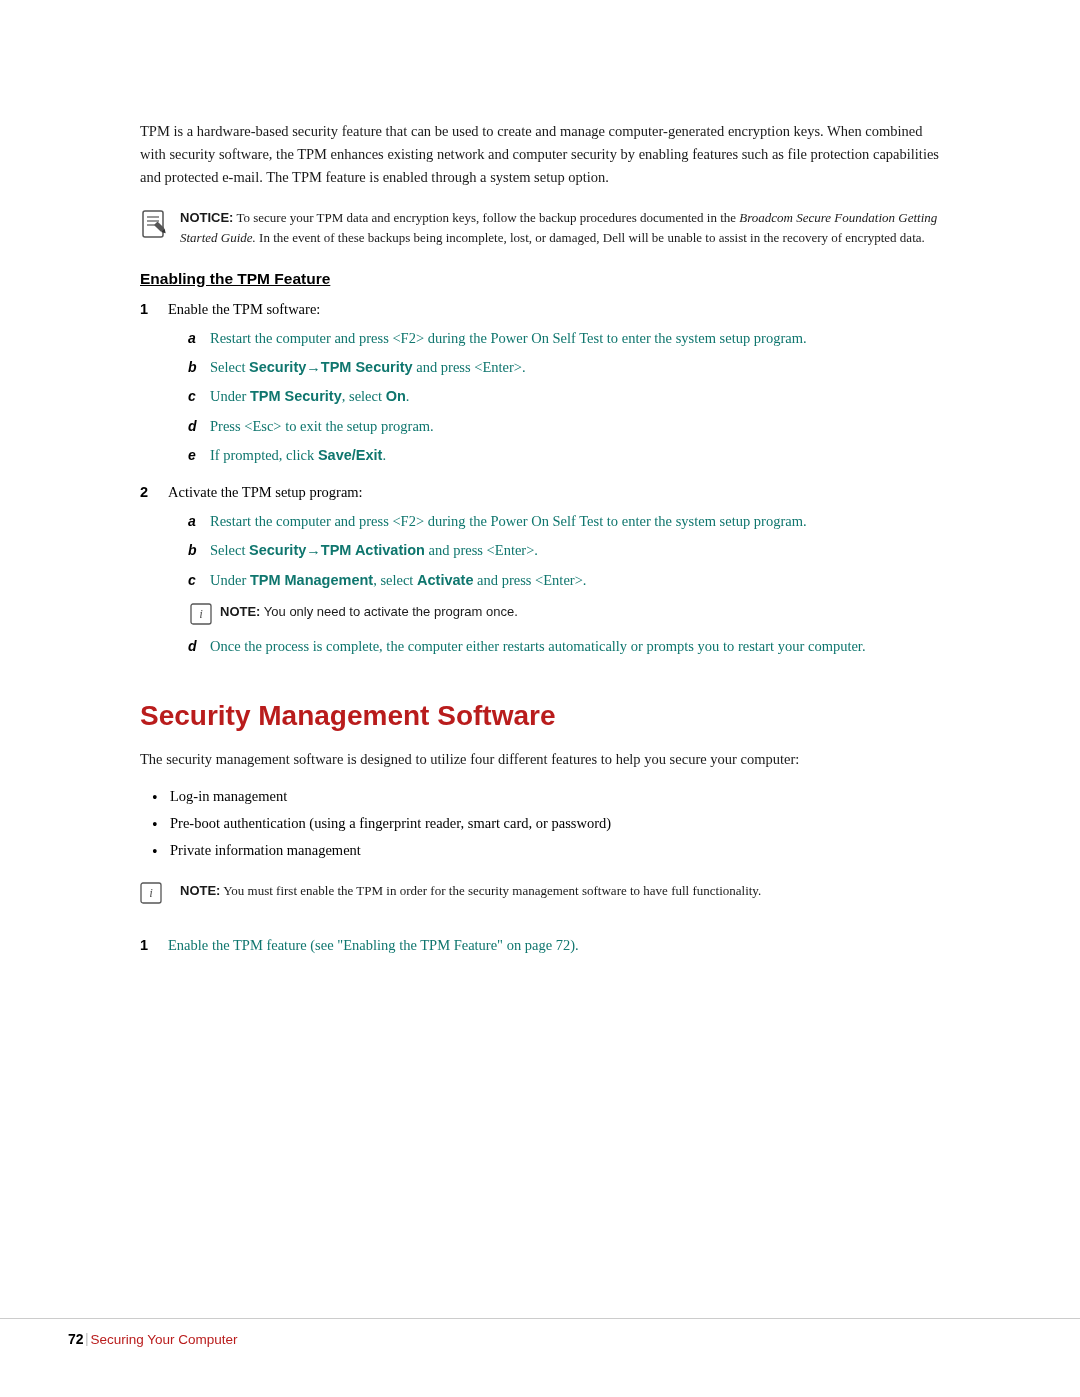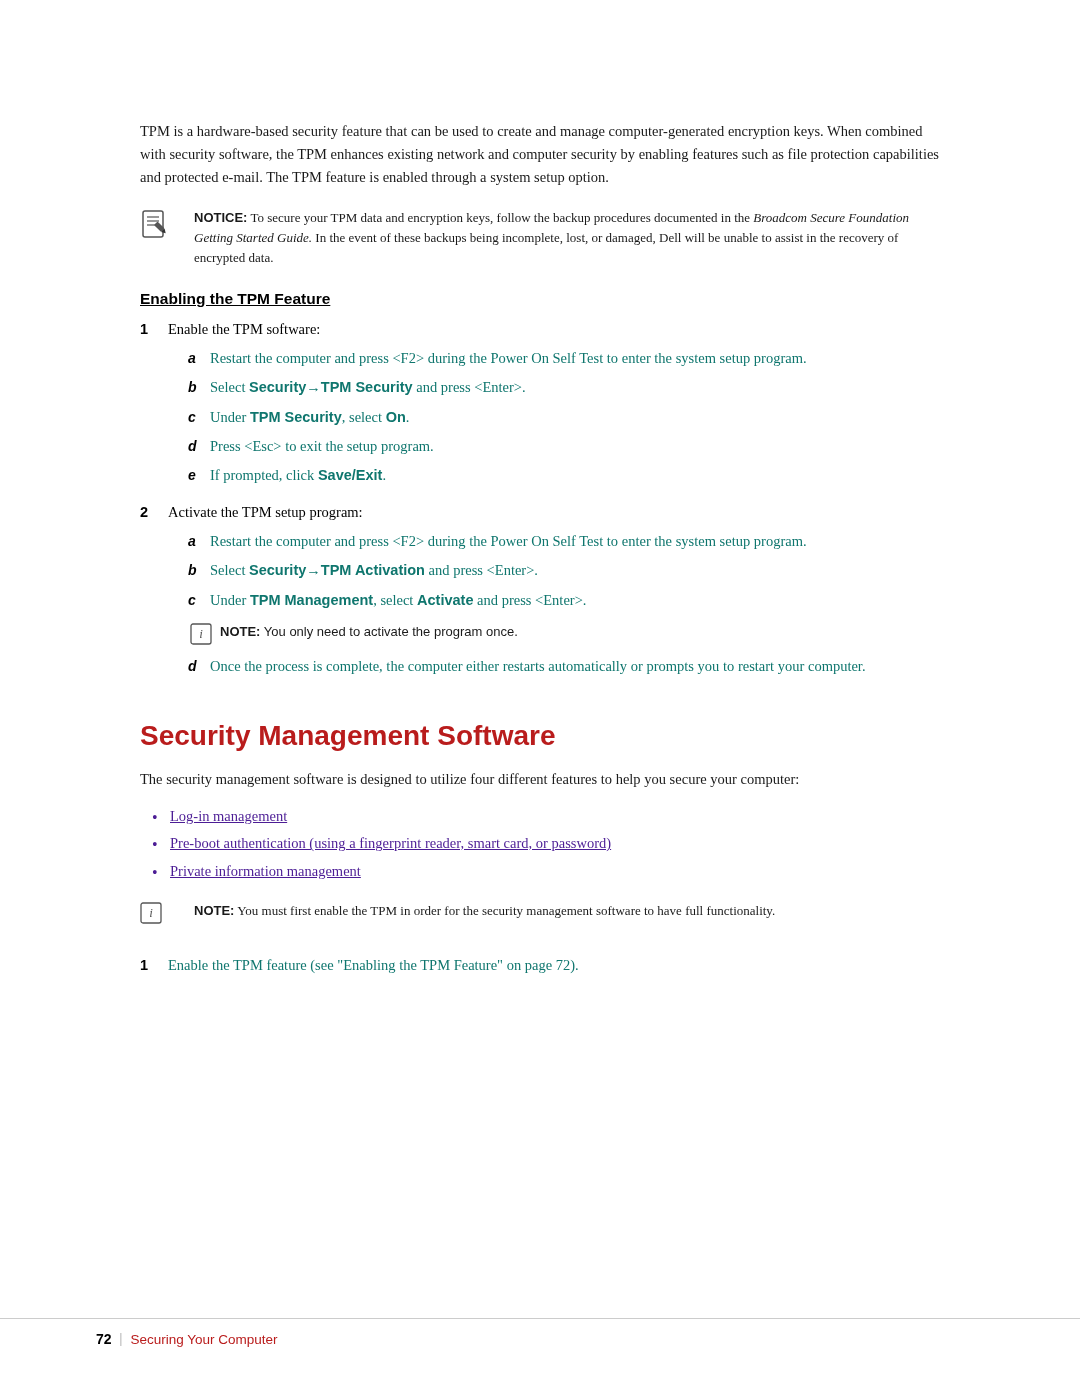--- a/index.html
+++ b/index.html
@@ -28,21 +28,21 @@
       font-size: 14.5px;
       line-height: 1.6;
       margin-bottom: 18px;
       color: #1a1a1a;
     }
 
     .notice-box {
       display: flex;
       align-items: flex-start;
       margin-bottom: 22px;
-      gap: 24px;
+      gap: 10px;
     }
 
     .notice-icon {
       flex-shrink: 0;
       width: 30px;
       height: 30px;
       margin-top: 1px;
     }
 
     .notice-text {
@@ -171,40 +171,39 @@
       list-style: none;
       padding-left: 30px;
       margin-bottom: 18px;
     }
 
     .bullet-list li {
       position: relative;
       font-size: 14.5px;
       line-height: 1.6;
       margin-bottom: 4px;
-      color: #4c1d95;
-      text-decoration: underline;
+      color: #000000;
     }
 
     .bullet-list li::before {
       content: '•';
       position: absolute;
       left: -18px;
       font-size: 16px;
     }
 
     .page-footer {
       position: absolute;
       bottom: 50px;
       left: 0;
       right: 0;
-      padding: 0 96px;
+      padding: 0 68px;
       display: flex;
       align-items: center;
-      gap: 8px;
+      gap: 2px;
       border-top: 1px solid #cccccc;
       padding-top: 12px;
     }
 
     .footer-page-num {
       font-family: Arial, sans-serif;
       font-size: 14px;
       font-weight: bold;
       color: #000000;
     }

